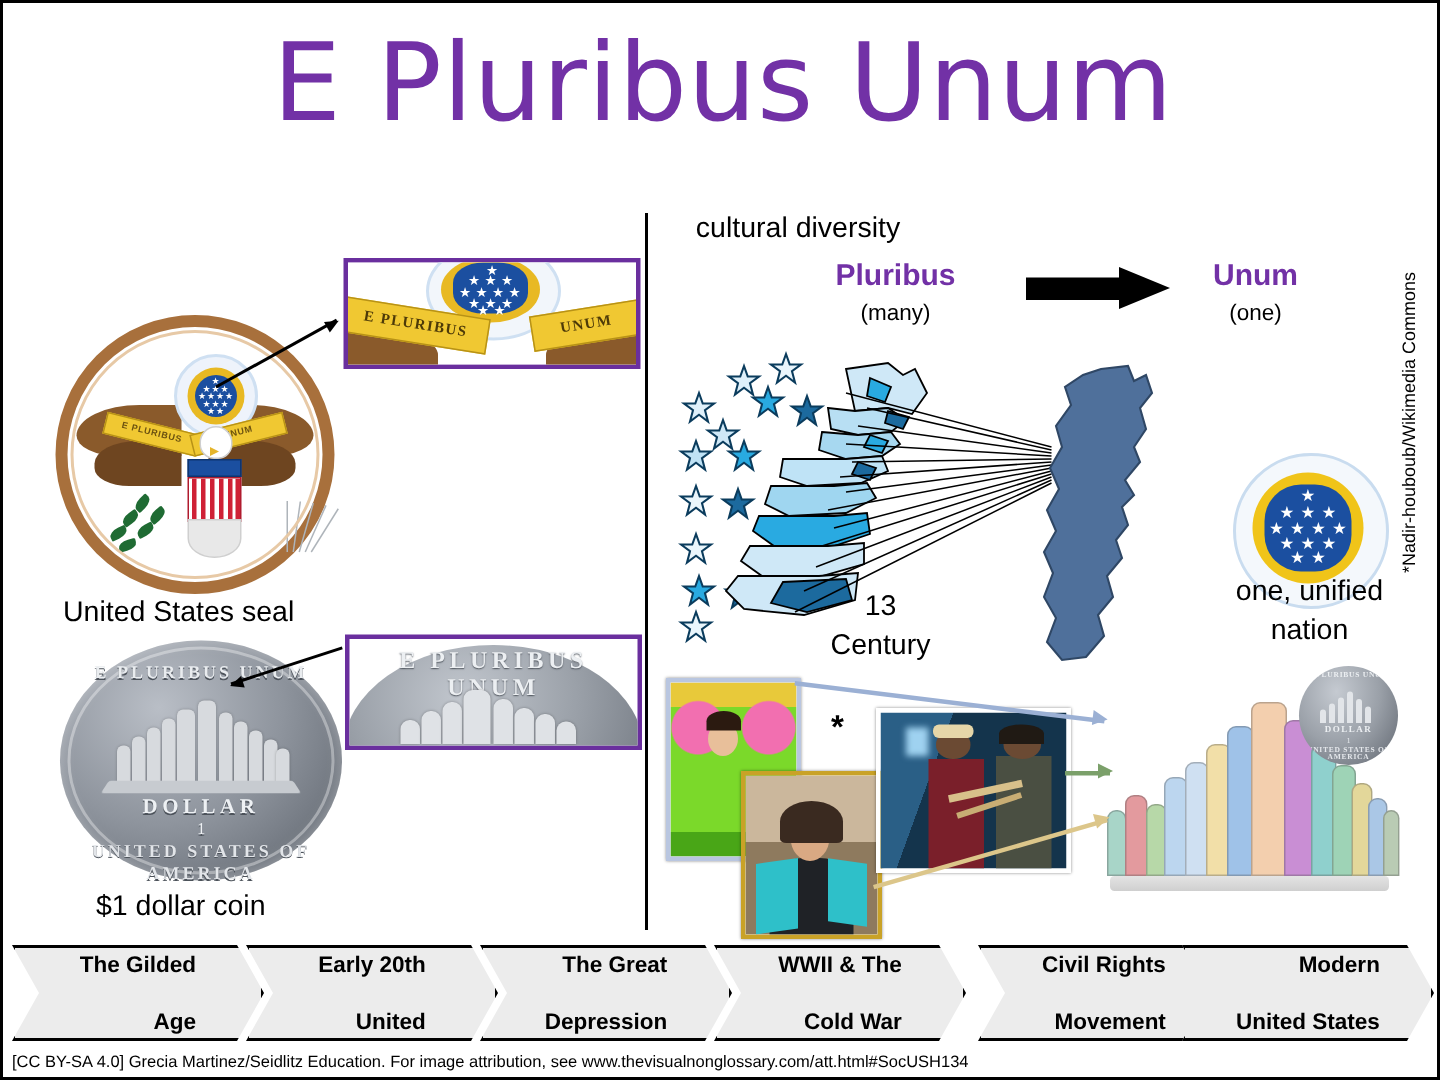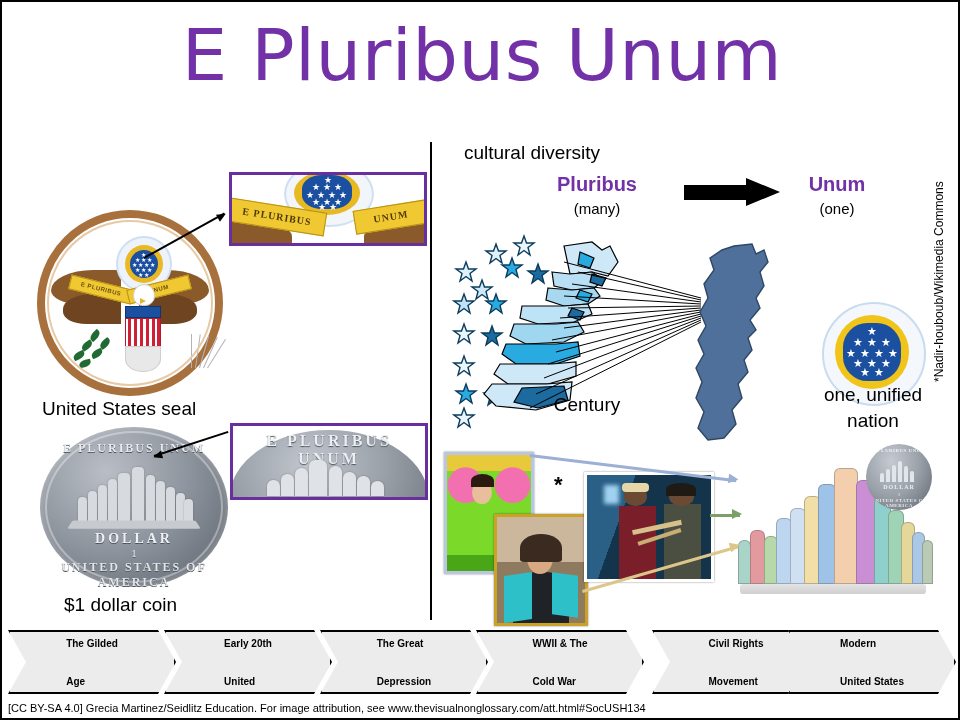--- a/index.html
+++ b/index.html
@@ -192,22 +192,22 @@
 
   
   #vattr{position:absolute;left:930px;top:380px;width:240px;
          transform:rotate(-90deg);transform-origin:left top;
          font-size:12px;white-space:nowrap;color:#000;}
 
   
   #timeline{position:absolute;left:6px;top:628px;width:948px;height:64px;}
   .chev{position:absolute;top:0;height:64px;background:#ececec;
         border:2px solid #000;box-sizing:border-box;
-        display:flex;align-items:center;justify-content:center;text-align:left;
-        font-size:10px;font-weight:700;line-height:19px;
+        display:flex;align-items:center;justify-content:center;text-align:right;
+        font-size:15px;font-weight:700;line-height:19px;
         clip-path:polygon(0 0, calc(100% - 18px) 0, 100% 50%, calc(100% - 18px) 100%, 0 100%, 18px 50%);}
   .chev:first-child{clip-path:polygon(0 0, calc(100% - 18px) 0, 100% 50%, calc(100% - 18px) 100%, 0 100%, 18px 50%);}
   .chev span{display:block;padding:0 6px;}
 
   #footer{position:absolute;left:6px;top:700px;font-size:11px;color:#000;white-space:nowrap;}
 </style>
 </head>
 <body>
 
 <div id="page">
@@ -436,20 +436,21 @@
               <path d="M96,132 L249,84"></path>
             <path d="M92,146 L249,86"></path>
               <path d="M84,162 L249,88"></path>
             <path d="M78,176 L249,90"></path>
           </g>
         </svg>
       </div>
     </div>
 
     <div class="label-right" id="colonies-label">
+      <div>13</div>
       <div>Century</div>
     </div>
 
     <div id="nation">
       <svg class="nation-shape" viewBox="0 0 130 200">
         <path d="M44,4 L62,2 L66,12 L74,8 L78,20 L70,30 L74,44 L66,56 L70,66 L60,78
                  L66,88 L58,96 L62,108 L54,118 L58,130 L48,142 L52,156 L42,168
                  L46,182 L34,196 L18,198 L8,186 L14,170 L6,156 L12,140 L6,126
                  L14,112 L8,98 L16,84 L10,70 L18,56 L14,42 L24,28 L20,16 L32,8 Z" fill="#4f709b" stroke="#2f4765" stroke-width="1.4"></path>
       </svg>

